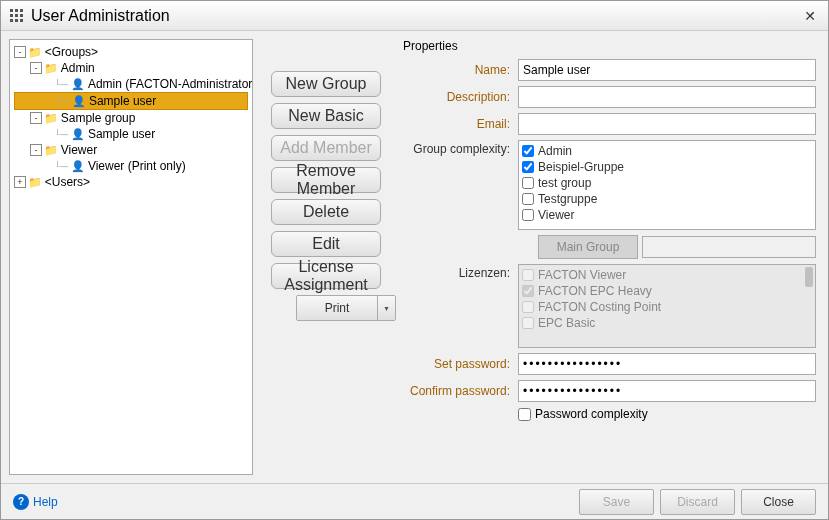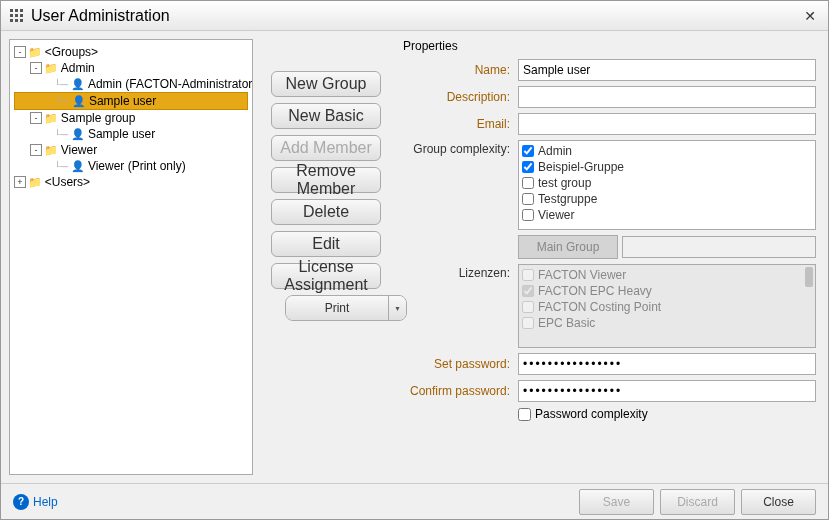--- a/index.html
+++ b/index.html
@@ -151,25 +151,25 @@
       color: #333;
       display: flex;
       align-items: center;
       justify-content: center;
     }
     .btn:disabled {
       color: #aaa;
       cursor: default;
     }
     .btn-split {
-      width: 122px;
+      width: 100px;
       height: 26px;
       display: flex;
       border: 1px solid #aaa;
-      border-radius: 8px;
+      border-radius: 2px;
       overflow: hidden;
       margin-left: 40px;
     }
     .btn-split-main {
       flex: 1;
       background: linear-gradient(to bottom, #f8f8f8, #e0e0e0);
       border: none;
       font-size: 12px;
       cursor: pointer;
       color: #333;
@@ -279,20 +279,21 @@
       width: 100px;
       height: 24px;
       background: #d4d4d4;
       border: 1px solid #aaa;
       font-size: 12px;
       color: #888;
       cursor: default;
       display: flex;
       align-items: center;
       justify-content: center;
+      margin-left: 20px;
     }
     .main-group-input {
       flex: 1;
       height: 22px;
       border: 1px solid #aaa;
       background: #f0f0f0;
       padding: 2px 4px;
       font-size: 12px;
       margin-left: 4px;
     }

